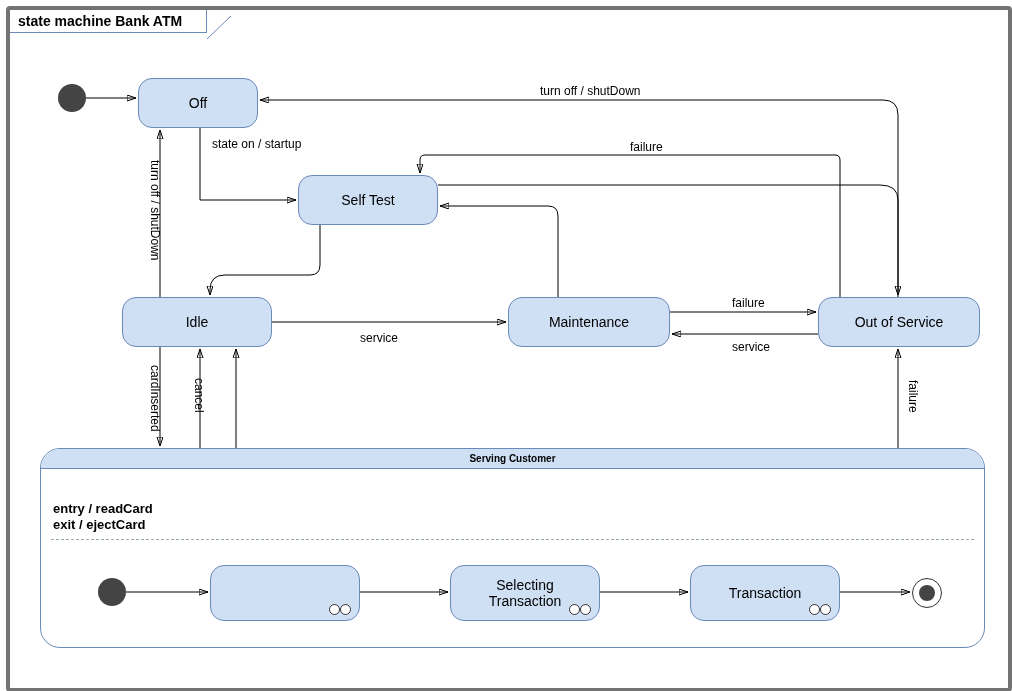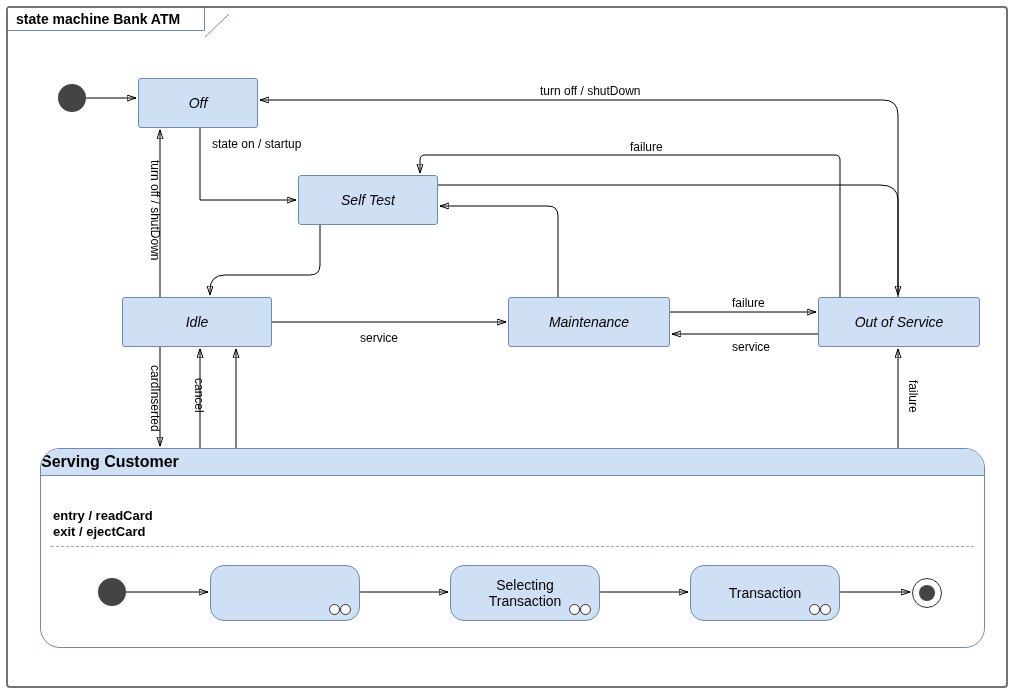--- a/index.html
+++ b/index.html
@@ -1,31 +1,31 @@
 <!DOCTYPE html>
 <html><head>
 <meta charset="utf-8">
 <style>
   body { margin:0; font-family: Verdana, Geneva, sans-serif; font-size:13px; background:#fff; }
   #stage { position:relative; width:1012px; height:691px; }
-  .frame { position:absolute; left:6px; top:6px; width:998px; height:678px; border:2px solid #737373; border-radius:4px; background:#fff; }
+  .frame { position:absolute; left:6px; top:6px; width:998px; height:678px; border:4px solid #737373; border-radius:4px; background:#fff; }
   .frame-title { position:absolute; left:0; top:0; background:#fff; border-right:1px solid #6a8ab8; border-bottom:1px solid #6a8ab8; padding:3px 24px 3px 8px; font-weight:bold; font-size:14px; }
   .frame-title:after { content:""; position:absolute; right:-1px; top:-1px; width:0; height:0; }
-  .state { position:absolute; background:#cfe0f4; border:1px solid #6a8ab8; border-radius:3px; display:flex; align-items:center; justify-content:center; box-sizing:border-box; font-size:14px;font-style:italic; }
+  .state { position:absolute; background:#cfe0f4; border:1px solid #6a8ab8; border-radius:14px; display:flex; align-items:center; justify-content:center; box-sizing:border-box; font-size:14px; }
   .inner-state { position:absolute; background:#cfe0f4; border:1px solid #6a8ab8; border-radius:14px; display:flex; align-items:center; justify-content:center; flex-direction:column; box-sizing:border-box; font-size:14px; text-align:center; line-height:1.15; }
   .composite-icon { position:absolute; right:8px; bottom:4px; width:22px; height:12px; }
   .composite-icon:before, .composite-icon:after { content:""; position:absolute; width:9px; height:9px; border:1px solid #333; border-radius:50%; background:#fff; top:0; }
   .composite-icon:before { left:0; }
   .composite-icon:after { right:0; }
   .composite-icon span { position:absolute; left:10px; right:10px; top:5px; height:1px; background:#333; }
   .initial { position:absolute; width:28px; height:28px; background:#444; border-radius:50%; }
   .final-outer { position:absolute; width:28px; height:28px; border:1px solid #333; border-radius:50%; background:#fff; }
   .final-inner { position:absolute; left:6px; top:6px; width:16px; height:16px; background:#444; border-radius:50%; }
   .composite { position:absolute; border:1px solid #6a8ab8; border-radius:20px; background:#fff; overflow:hidden; box-sizing:border-box; }
-  .composite-header { background:#cfe0f4; border-bottom:1px solid #6a8ab8; font-weight:bold; font-size:16px; padding:4px 0; }
+  .composite-header { background:#cfe0f4; border-bottom:1px solid #6a8ab8; text-align:center; font-weight:bold; font-size:10px; padding:4px 0; }
   .composite-body { position:relative; width:100%; }
   .dash { position:absolute; left:10px; right:10px; top:70px; border-top:1px dashed #9aa; }
   .entry-exit { position:absolute; left:12px; top:32px; font-size:13px; line-height:1.25;font-weight:bold; }
   .lbl { position:absolute; font-size:12px; color:#000; white-space:nowrap; }
   .vlbl { writing-mode: vertical-rl; }
   svg.edges { position:absolute; left:0; top:0; width:1012px; height:691px; pointer-events:none; }
   svg.edges path, svg.edges line { stroke:#000; stroke-width:1; fill:none; }
   .ah { fill:#000; }
   .notch { position:absolute; left:197px; top:6px; width:24px; height:24px; overflow:hidden; }
 </style>

